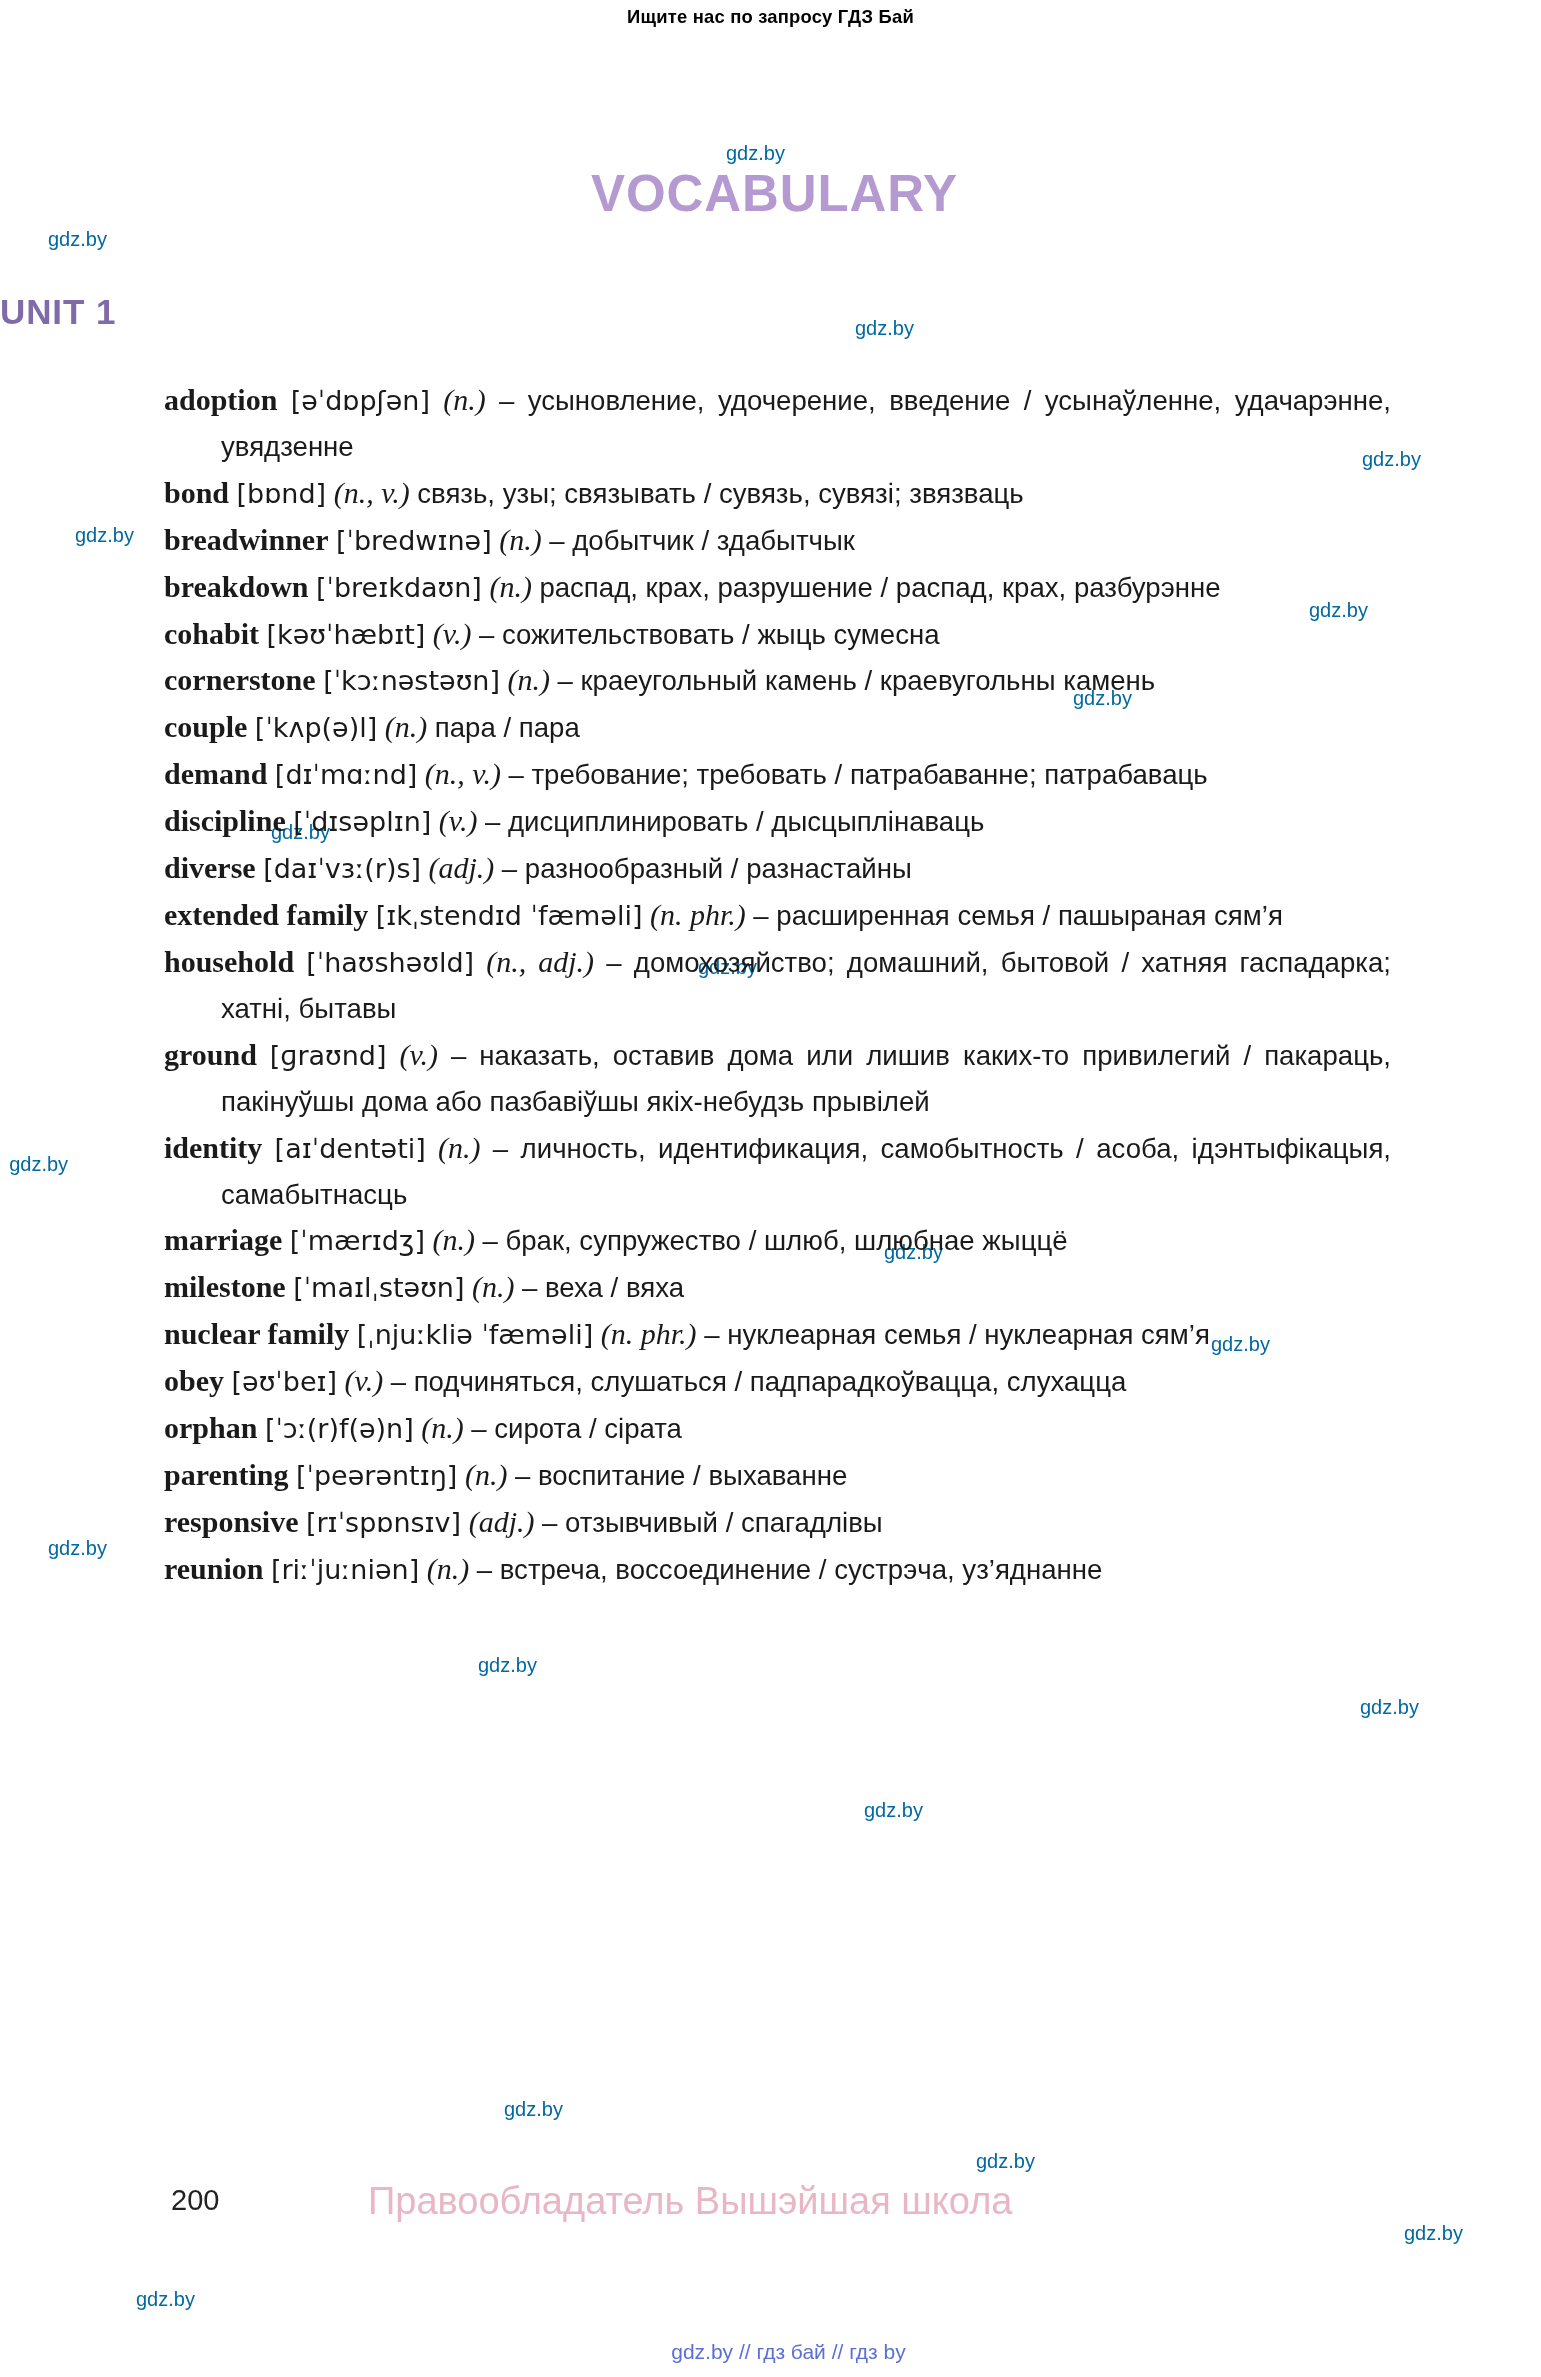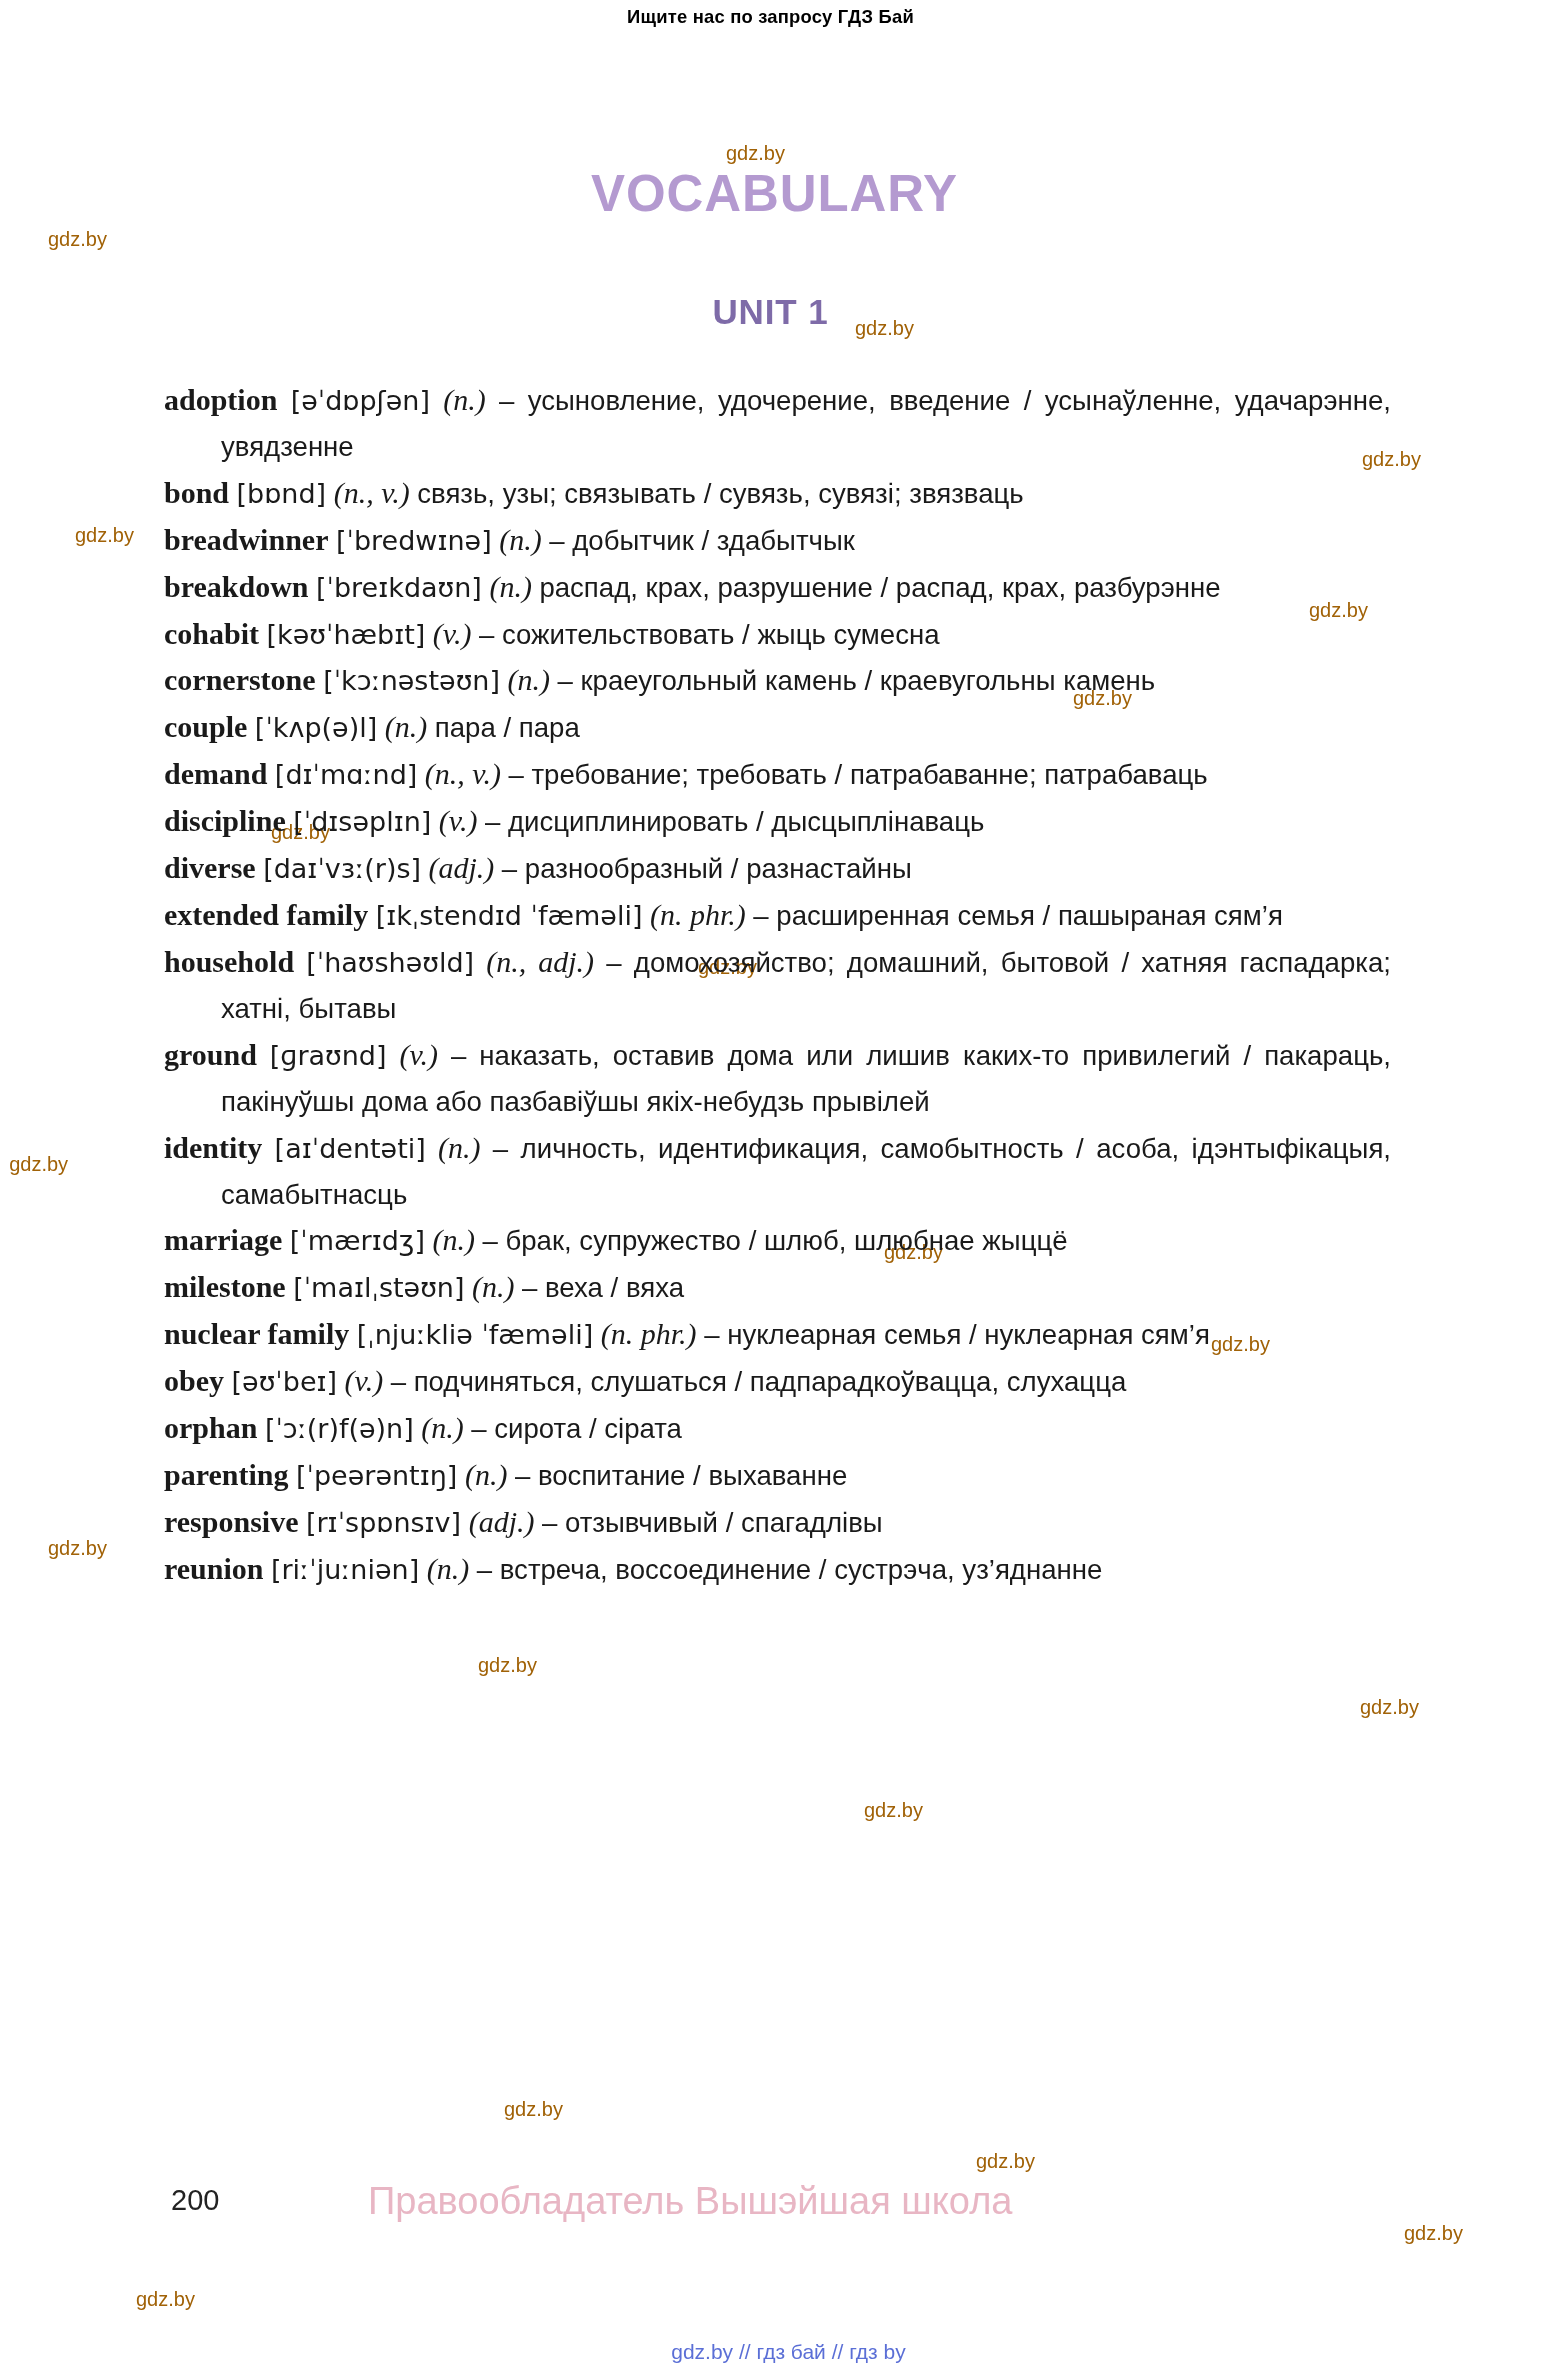--- a/index.html
+++ b/index.html
@@ -23,21 +23,21 @@
     text-align: center;
     font-family: "Liberation Sans", sans-serif;
     font-size: 18.4px;
     font-weight: bold;
     color: #000000;
     letter-spacing: 0.2px;
   }
   .wm {
     position: absolute;
     font-family: "Liberation Sans", sans-serif;
-    color: #a16207;
+    color: #0369a1;
     font-size: 20px;
     white-space: nowrap;
     pointer-events: none;
     text-align: center;
   }
   .title {
     position: absolute;
     top: 164px;
     left: 4px;
     width: 100%;
@@ -46,21 +46,20 @@
     font-weight: bold;
     font-size: 51px;
     color: #b49ad0;
     letter-spacing: 0.9px;
   }
   .unit {
     position: absolute;
     top: 292px;
     left: 0;
     width: 100%;
-    text-align: center;
     font-family: "Liberation Sans", sans-serif;
     font-weight: bold;
     font-size: 35px;
     color: #7e6ba8;
     letter-spacing: 0.9px;
   }
   .entries {
     position: absolute;
     top: 377px;
     left: 164px;

